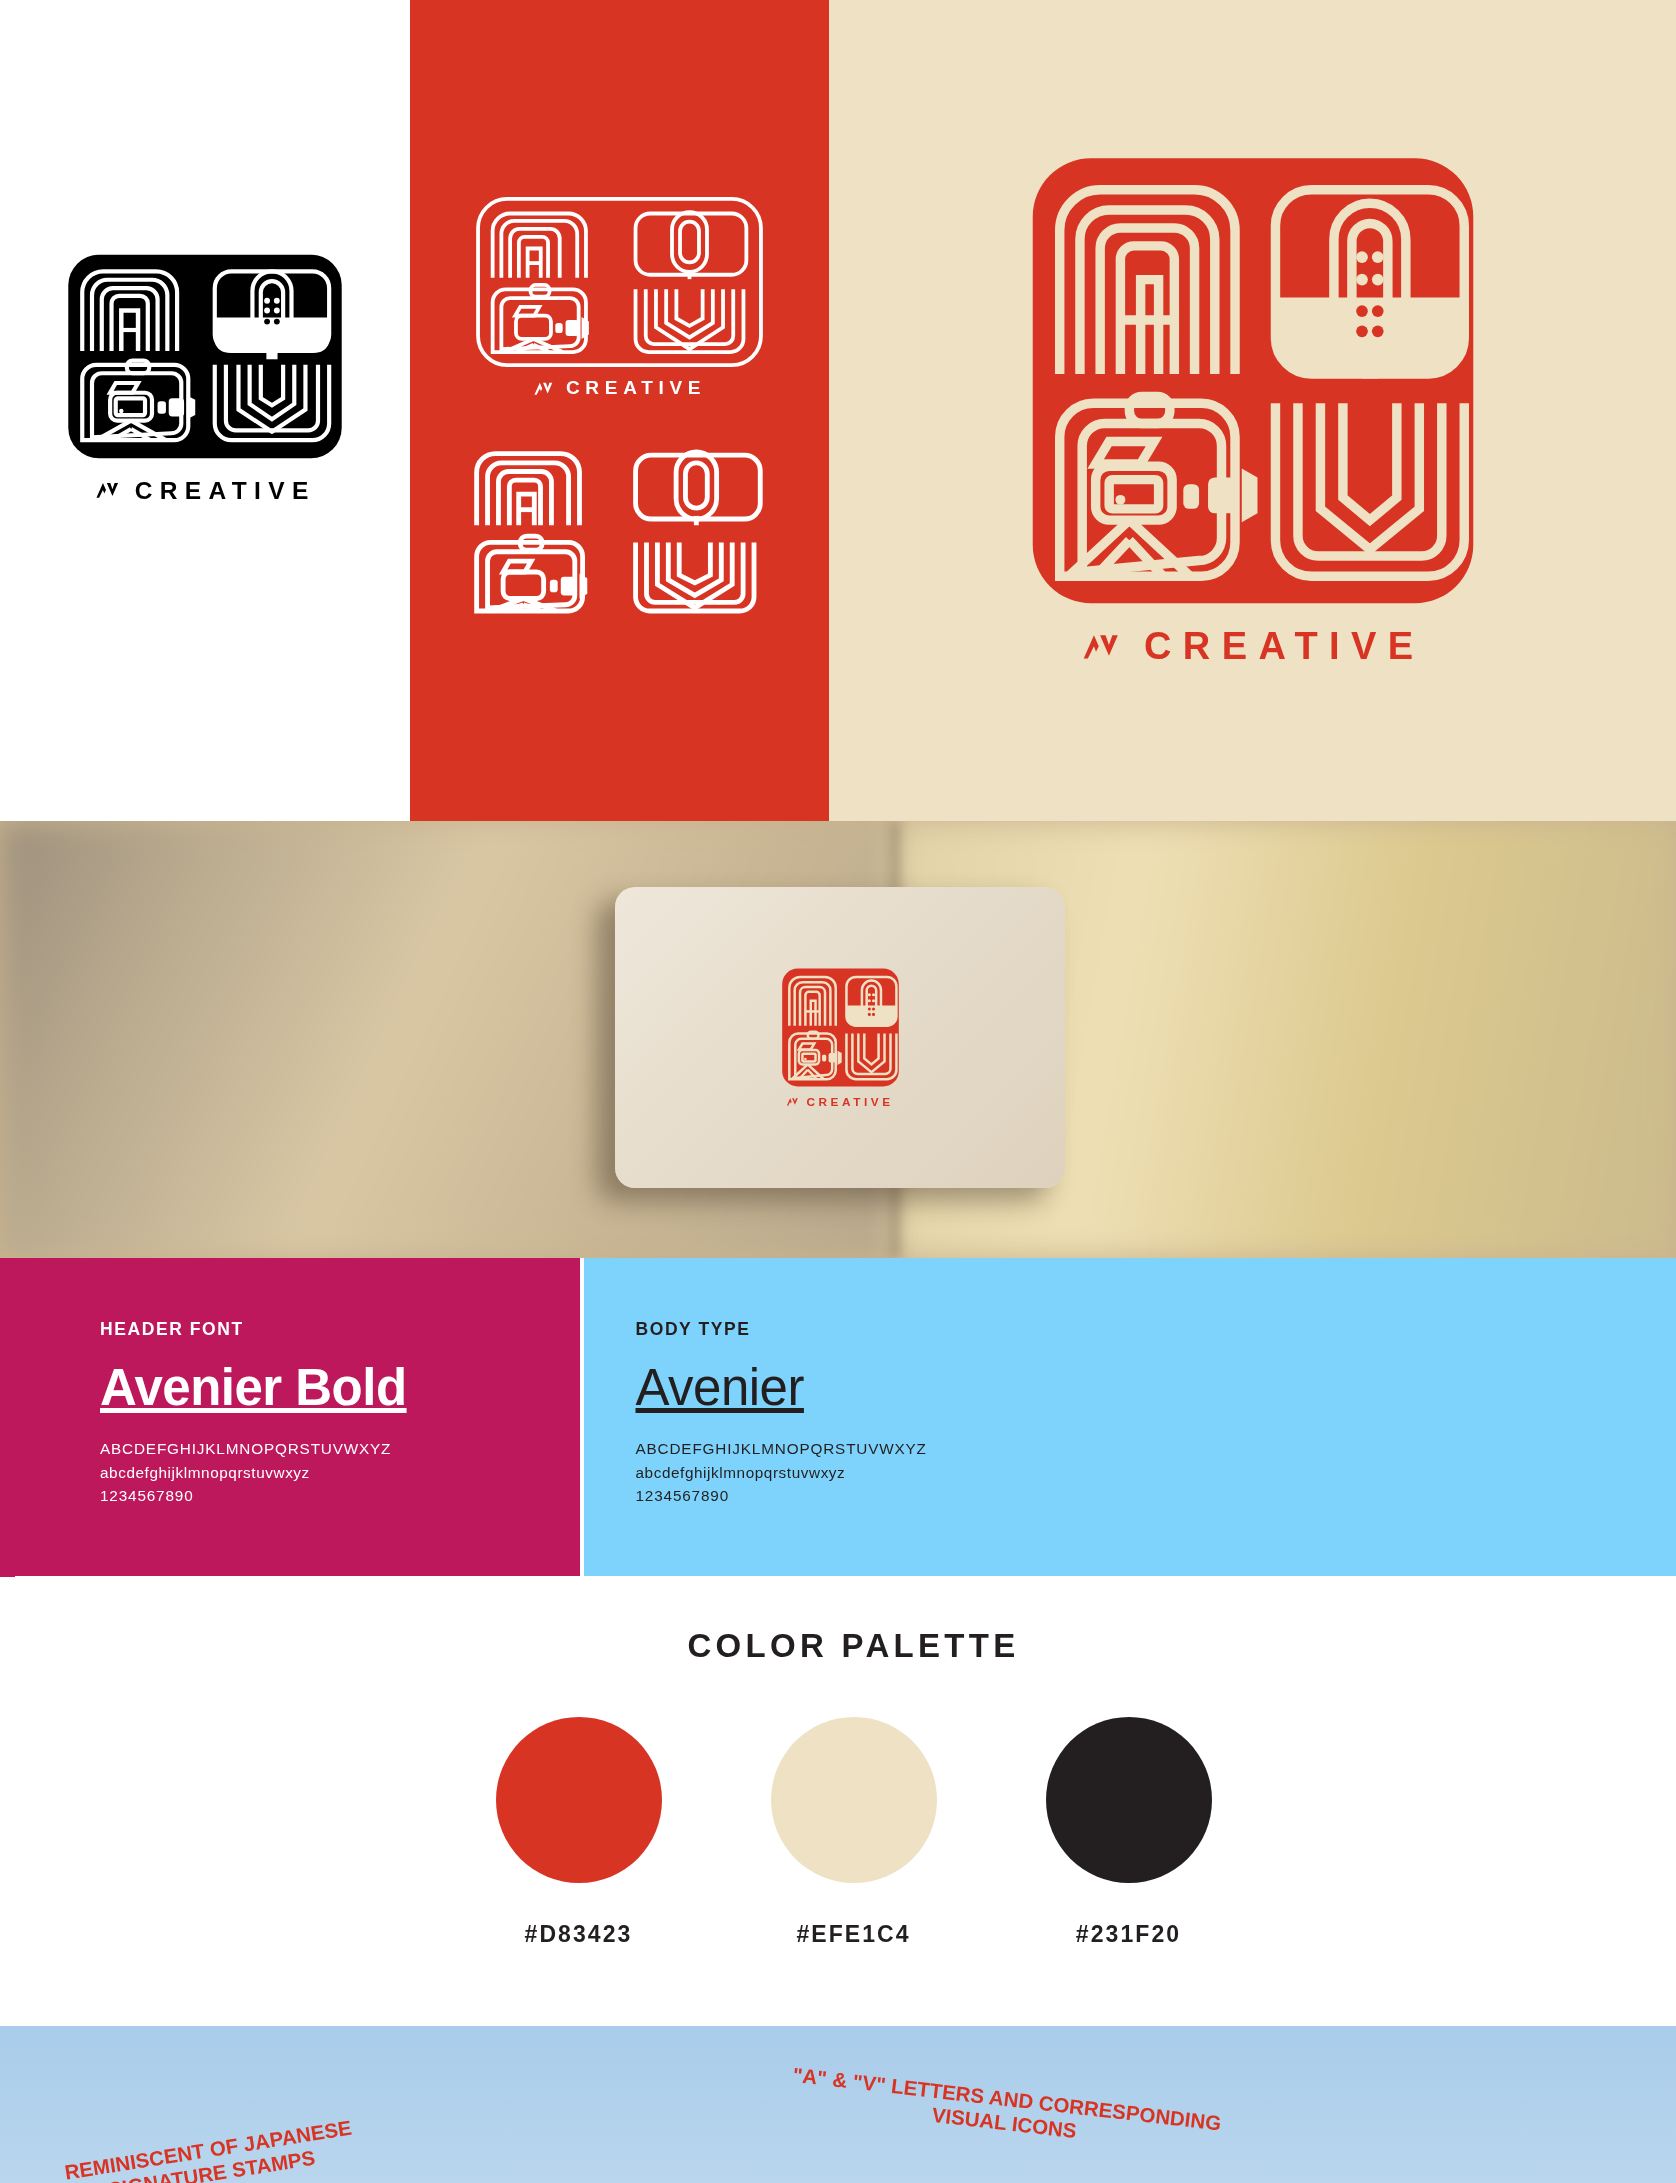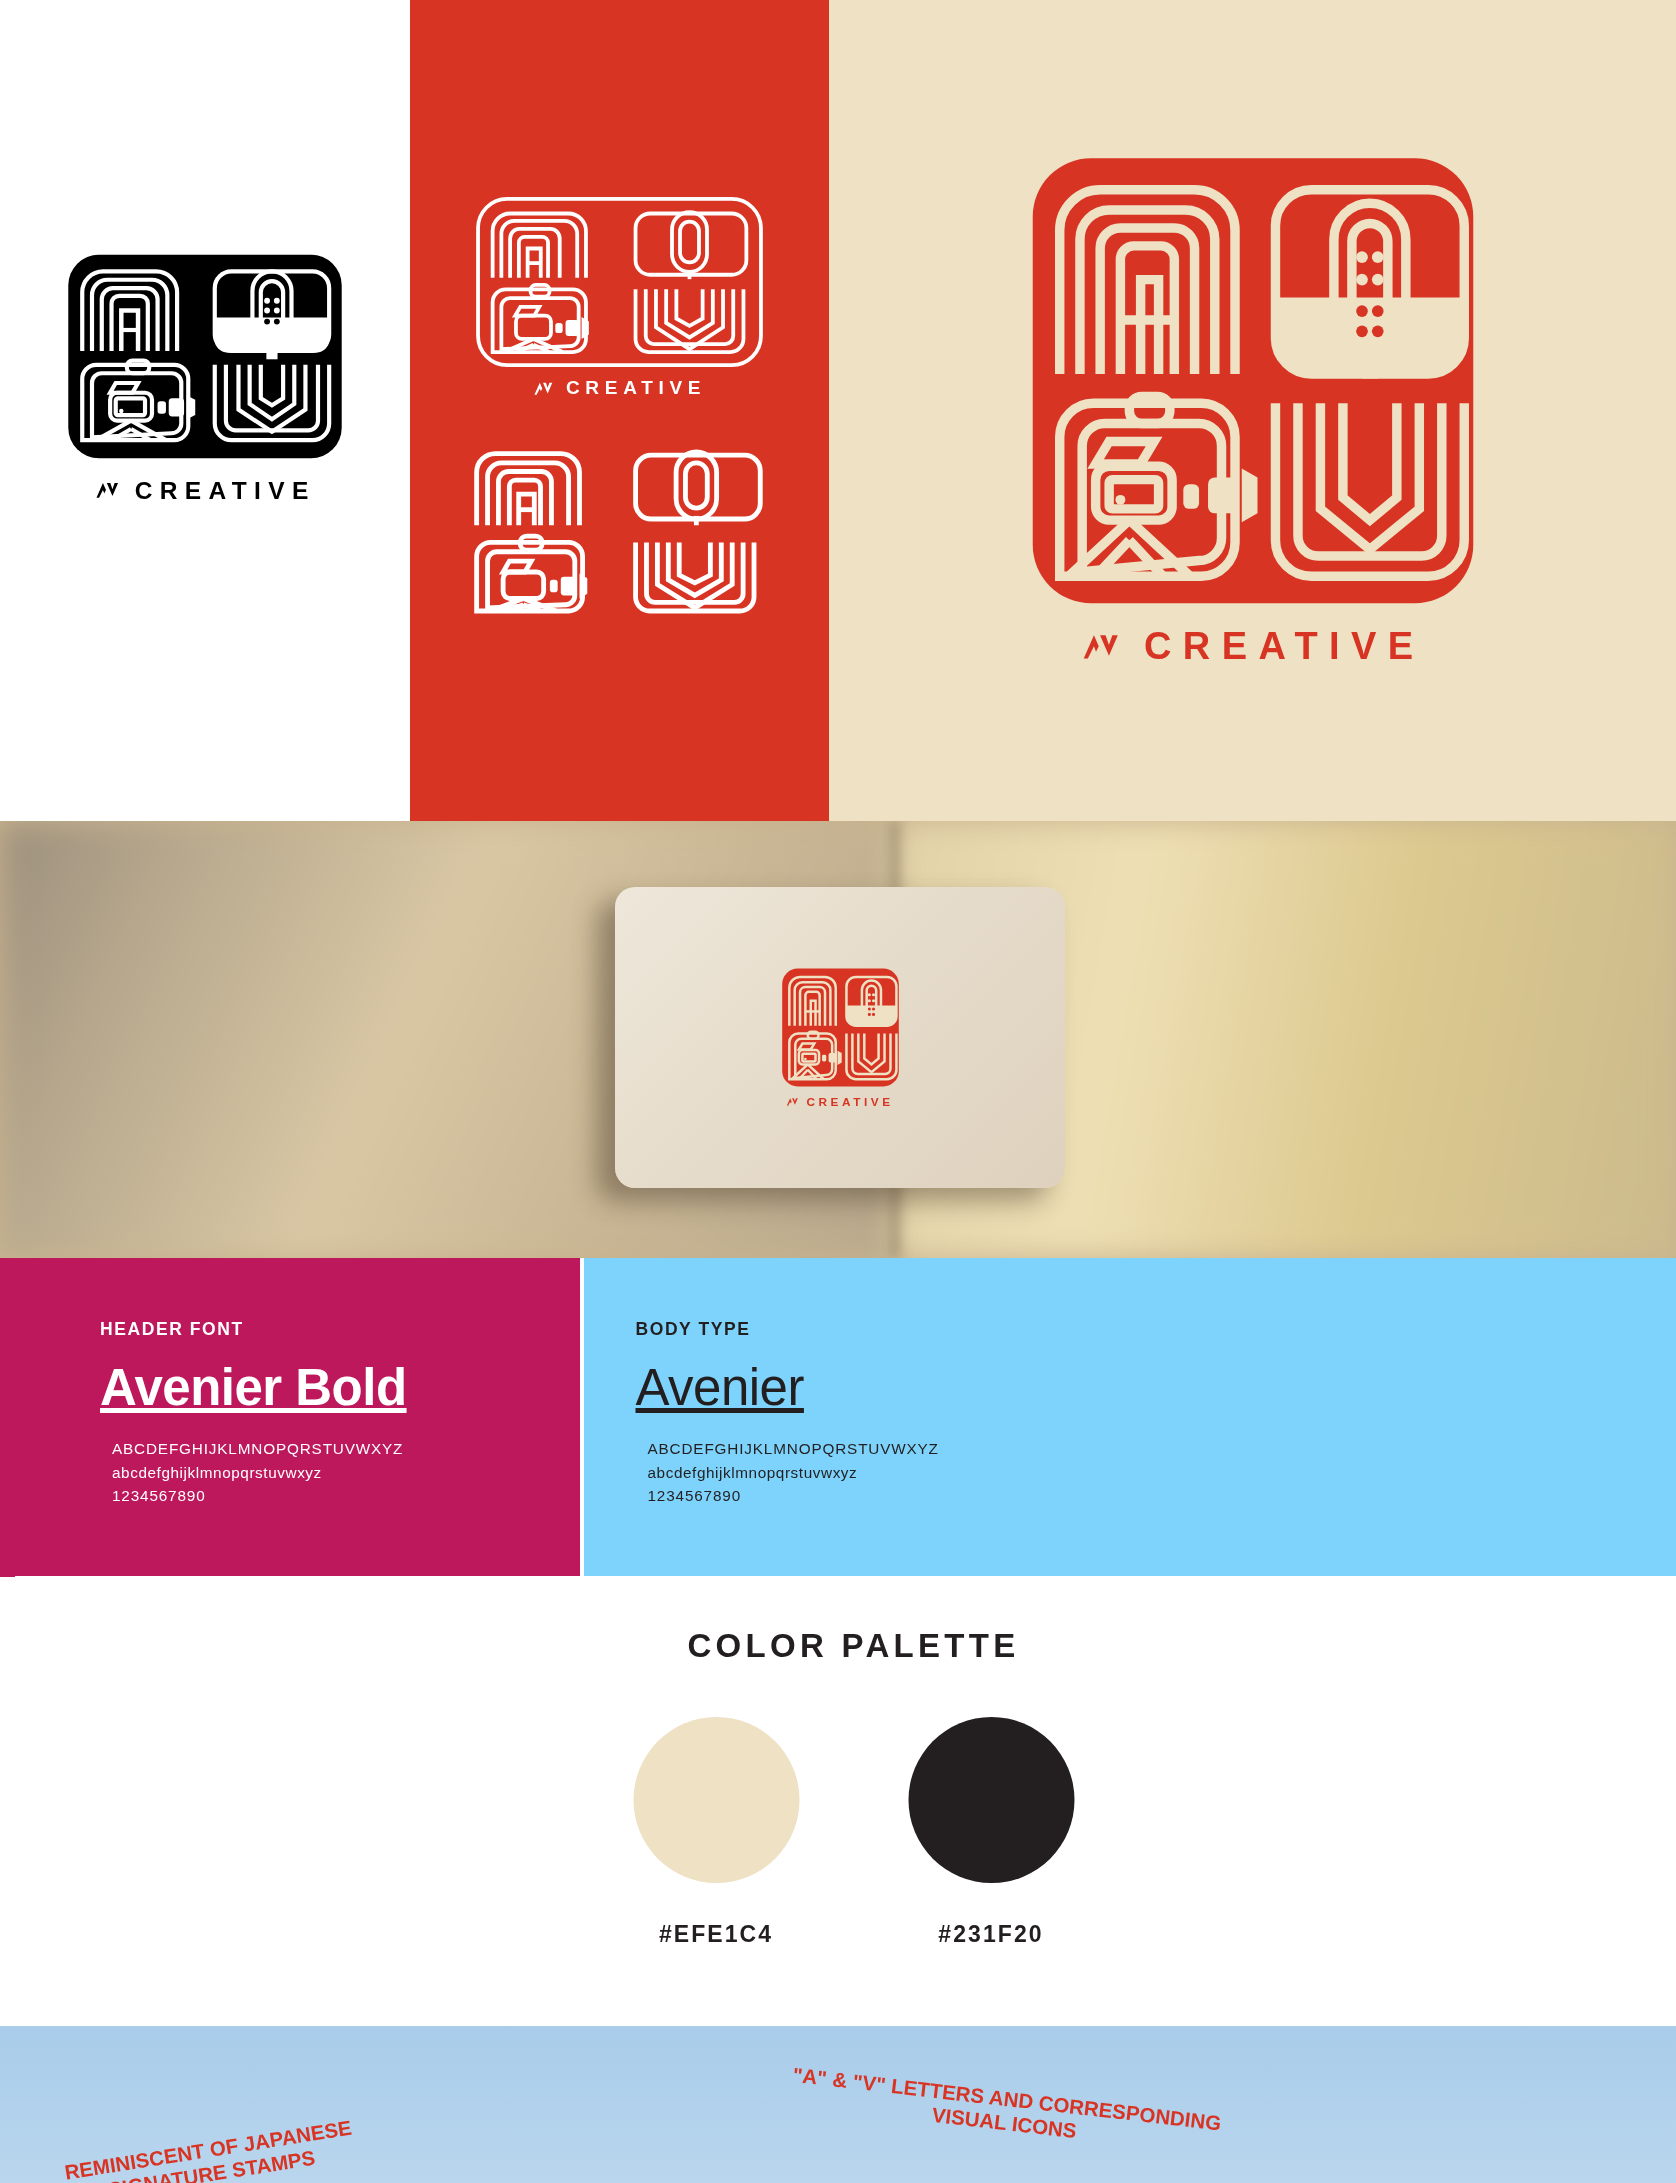--- a/index.html
+++ b/index.html
@@ -48,21 +48,21 @@
   .type-gap { width:3.5px; height:100%; background:#FFFFFF; }
   .type-cream { flex:1; height:100%; background:#7dd3fc; color:#231F20; position:relative; }
   .type-inner { position:absolute; left:100px; top:61px; }
   .type-inner-r { position:absolute; left:52px; top:61px; }
   .type-kicker { font-size:17.5px; font-weight:700; letter-spacing:.09em; }
   .type-name { font-size:51px; font-weight:700; letter-spacing:-.01em; margin-top:18.3px;
       font-family:"Liberation Sans", sans-serif;text-decoration:underline; }
   .type-name.light { font-weight:400; }
   .type-spec { margin-top:20px; line-height:1.52; }
   .type-spec div { font-size:15.3px; letter-spacing:.055em; white-space:nowrap;
-      font-family:"Liberation Sans", sans-serif;margin-left:12px; }
+      font-family:"Liberation Sans", sans-serif; }
   .type-spec .tight { letter-spacing:.038em; }
 
   
   .row-palette { position:absolute; left:15px; top:1576px; width:1677px; height:450px;
       background:#FFFFFF; }
   .pal-title { position:absolute; left:0; top:51px; width:100%; text-align:center;
       font-size:33px; font-weight:700; letter-spacing:.13em; color:#231F20; }
   .pal-row { position:absolute; left:50%; top:141px; transform:translateX(-50%);
       display:flex; gap:109px; }
   .pal-item { display:flex; flex-direction:column; align-items:center; }
@@ -423,20 +423,24 @@
           <div>1234567890</div>
         </div>
       </div>
     </div>
   </section>
 
   <section class="row-palette">
     <div class="pal-title">COLOR PALETTE</div>
     <div class="pal-row">
       <div class="pal-item">
+        <div class="pal-dot" style="background:#D83423"></div>
+        <div class="pal-hex">#D83423</div>
+      </div>
+      <div class="pal-item">
         <div class="pal-dot" style="background:#EFE1C4"></div>
         <div class="pal-hex">#EFE1C4</div>
       </div>
       <div class="pal-item">
         <div class="pal-dot" style="background:#231F20"></div>
         <div class="pal-hex">#231F20</div>
       </div>
     </div>
   </section>
 

